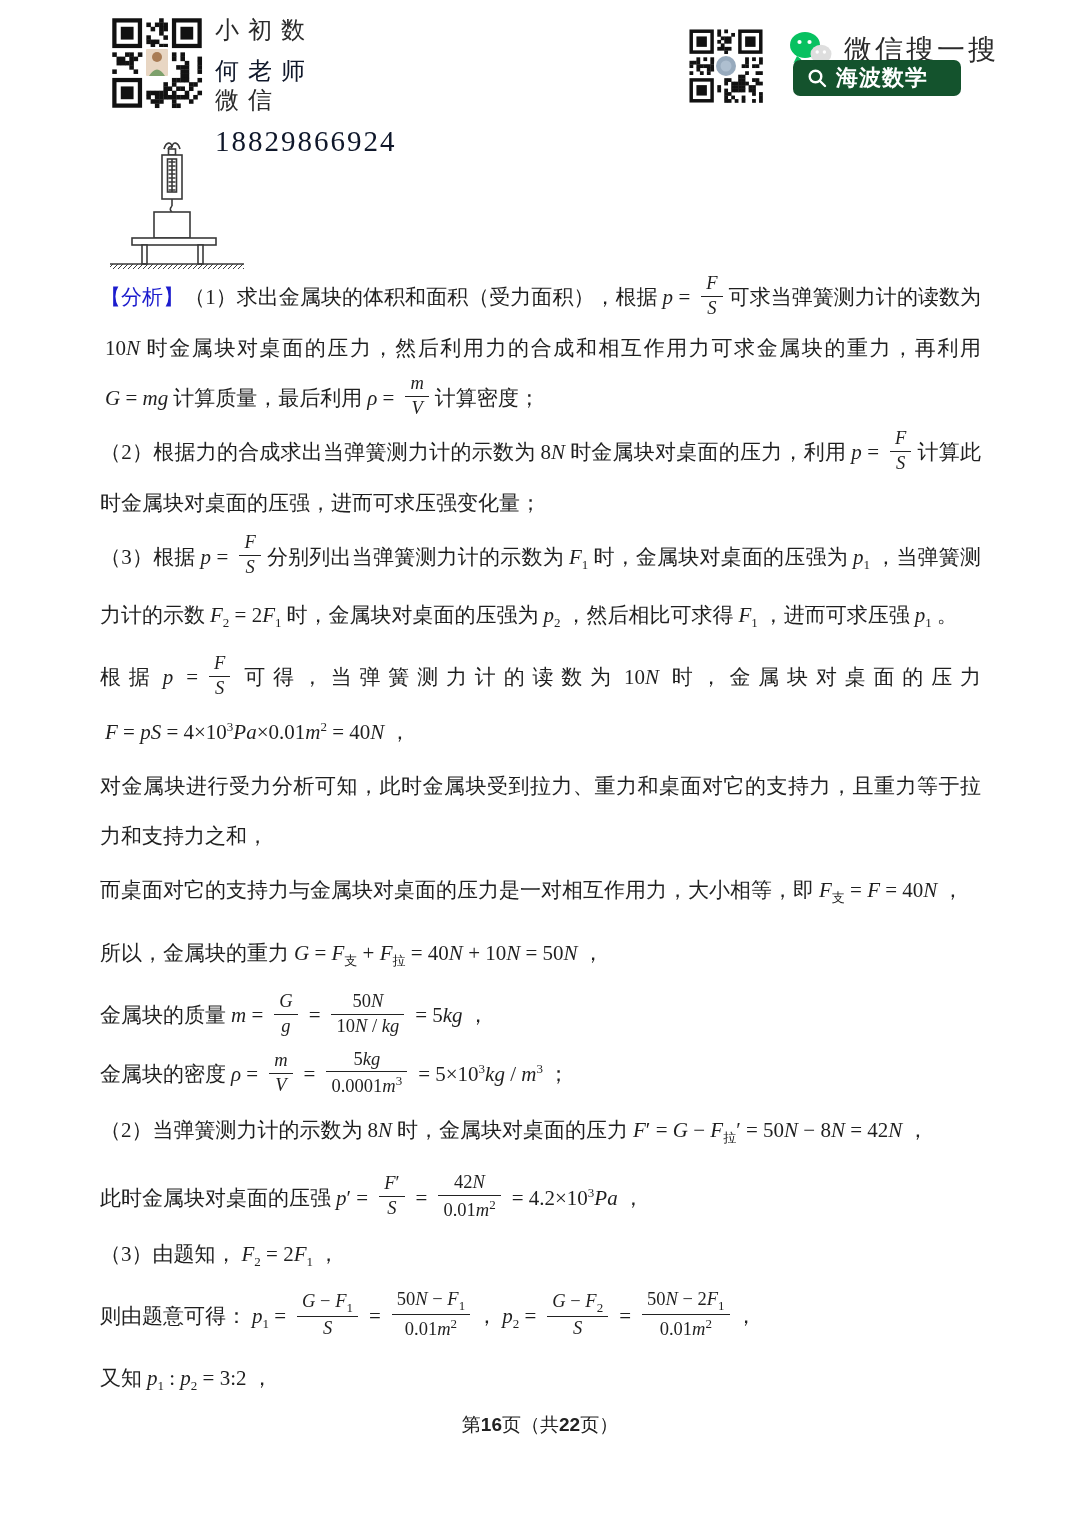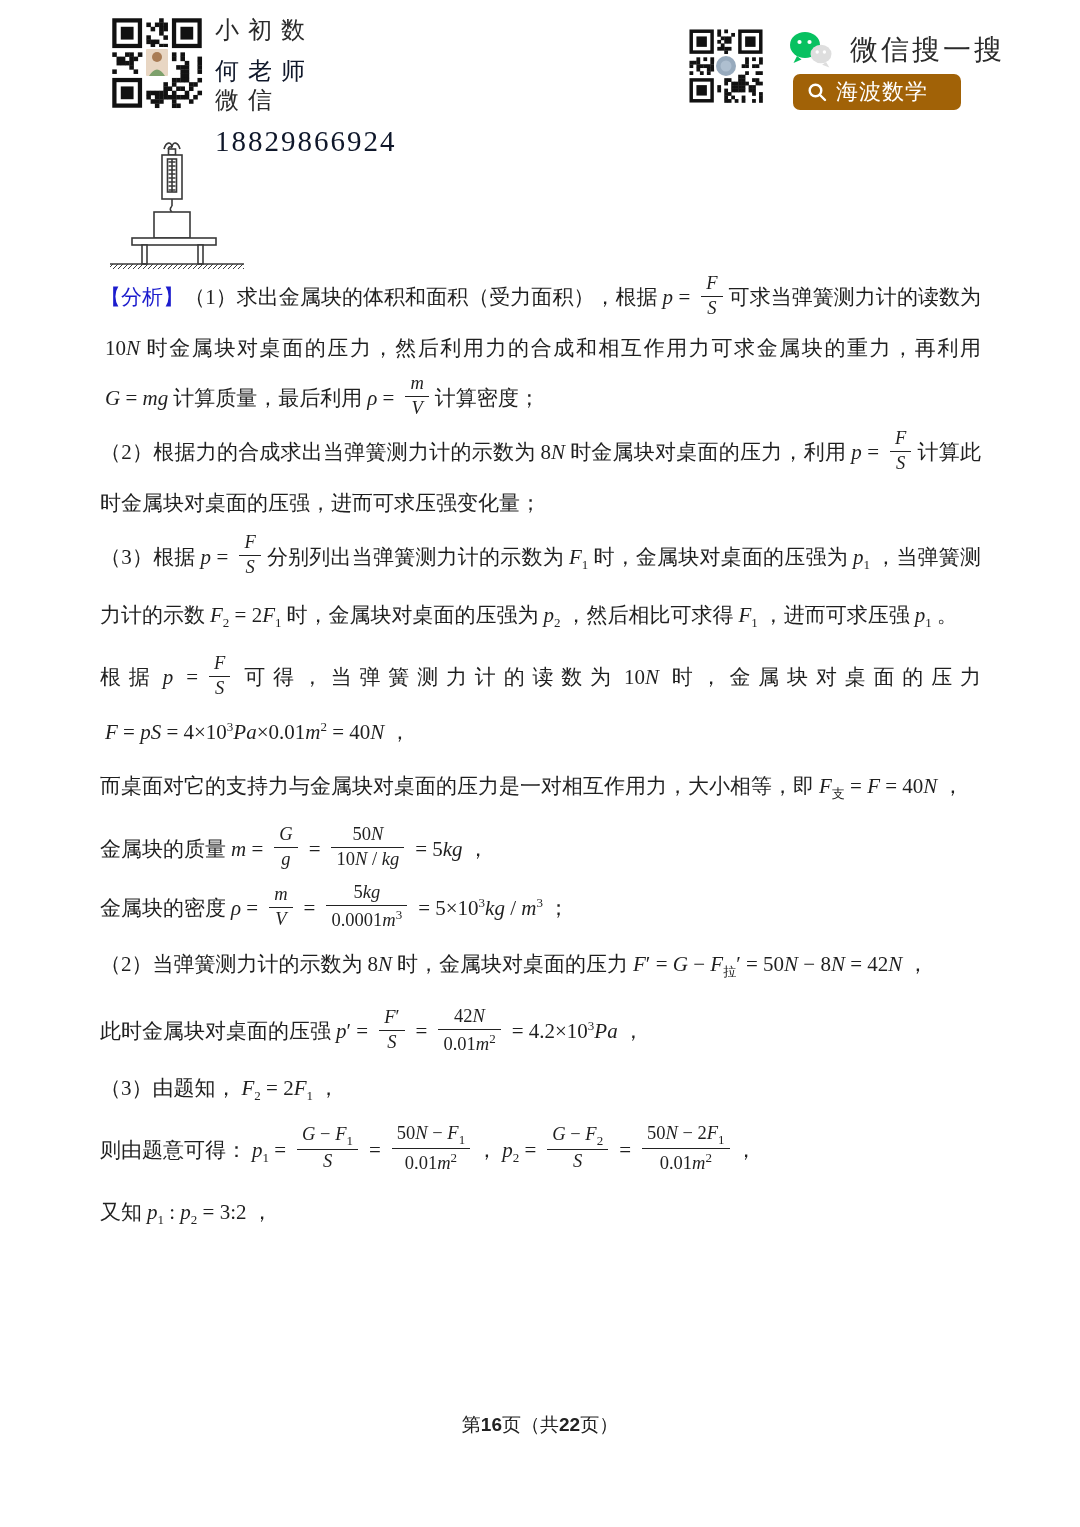--- a/index.html
+++ b/index.html
@@ -10,24 +10,24 @@
   .qr-left{position:absolute;left:108px;top:14px;}
   .qr-right{position:absolute;left:686px;top:26px;}
   .brand-lines{position:absolute;left:215px;top:16px;line-height:29px;}
   .brand-lines .bl{display:block;font-size:24px;letter-spacing:9px;}
   .brand-lines .bl.phone{font-size:29px;letter-spacing:2px;}
   .ink-dark{color:#2a2a2a;}
   .ink-red{color:#0f172a;margin-top:12px;}
 
   .wx-row{position:absolute;left:788px;top:30px;display:flex;align-items:center;gap:10px;}
   .wx-brand{font-family:"Liberation Sans",sans-serif;font-size:28px;font-weight:500;
-            color:#2b2b2b;letter-spacing:3px;margin-left:6px;}
-  .wx-search{position:absolute;left:793px;top:74px;width:168px;height:36px;background:#a16207;
+            color:#2b2b2b;letter-spacing:3px;}
+  .wx-search{position:absolute;left:793px;top:60px;width:168px;height:36px;background:#14532d;
              border-radius:7px;display:flex;align-items:center;gap:9px;padding-left:14px;
-             box-sizing:border-box;cursor:pointer;}
+             box-sizing:border-box;cursor:pointer;font-weight:bold;}
   .wx-search span{font-family:"Liberation Sans",sans-serif;font-size:22px;color:#fff;letter-spacing:1px;}
 
   
   .figure{position:absolute;left:102px;top:140px;}
 
   
   .content{position:absolute;left:100px;top:272px;width:888px;}
   .para{margin:0 7px 4px 0;line-height:50px;font-size:21px;text-align:justify;}
   .sec-label{color:#1c1ccd;}
   .cn{color:#1f1f1f;}
@@ -332,21 +332,23 @@
       <line x1="8" y1="124" x2="142" y2="124"></line>
     </g>
     <rect x="8" y="124" width="134" height="5" fill="url(#hatch)"></rect>
   </svg>
 
   <div class="content">
       <p class="para"><span class="sec-label">【分析】</span><span class="cn">（1）求出金属块的体积和面积（受力面积），根据</span><span class="math"><i>p</i> =</span><span class="frac"><span class="fnum"><i>F</i></span><span class="fden"><i>S</i></span></span><span class="cn">可求当弹簧测力计的读数为</span><span class="math">10<i>N</i></span><span class="cn">时金属块对桌面的压力，然后利用力的合成和相互作用力可求金属块的重力，再利用</span><span class="math"><i>G</i> = <i>mg</i></span><span class="cn">计算质量，最后利用</span><span class="math"><i>ρ</i> =</span><span class="frac"><span class="fnum"><i>m</i></span><span class="fden"><i>V</i></span></span><span class="cn">计算密度；</span></p>
       <p class="para"><span class="cn">（2）根据力的合成求出当弹簧测力计的示数为</span><span class="math">8<i>N</i></span><span class="cn">时金属块对桌面的压力，利用</span><span class="math"><i>p</i> =</span><span class="frac"><span class="fnum"><i>F</i></span><span class="fden"><i>S</i></span></span><span class="cn">计算此时金属块对桌面的压强，进而可求压强变化量；</span></p>
       <p class="para"><span class="cn">（3）根据</span><span class="math"><i>p</i> =</span><span class="frac"><span class="fnum"><i>F</i></span><span class="fden"><i>S</i></span></span><span class="cn">分别列出当弹簧测力计的示数为</span><span class="math"><i>F</i><sub>1</sub></span><span class="cn">时，金属块对桌面的压强为</span><span class="math"><i>p</i><sub>1</sub></span><span class="cn">，当弹簧测力计的示数</span><span class="math"><i>F</i><sub>2</sub> = 2<i>F</i><sub>1</sub></span><span class="cn">时，金属块对桌面的压强为</span><span class="math"><i>p</i><sub>2</sub></span><span class="cn">，然后相比可求得</span><span class="math"><i>F</i><sub>1</sub></span><span class="cn">，进而可求压强</span><span class="math"><i>p</i><sub>1</sub></span><span class="cn">。</span></p>
       <p class="para"><span class="cn">根据</span><span class="math"><i>p</i> =</span><span class="frac"><span class="fnum"><i>F</i></span><span class="fden"><i>S</i></span></span><span class="cn">可得，当弹簧测力计的读数为</span><span class="math">10<i>N</i></span><span class="cn">时，金属块对桌面的压力</span><span class="math"><i>F</i> = <i>pS</i> = 4×10<sup>3</sup><i>Pa</i>×0.01<i>m</i><sup>2</sup> = 40<i>N</i></span><span class="cn">，</span></p>
+      <p class="para"><span class="cn">对金属块进行受力分析可知，此时金属块受到拉力、重力和桌面对它的支持力，且重力等于拉力和支持力之和，</span></p>
       <p class="para"><span class="cn">而桌面对它的支持力与金属块对桌面的压力是一对相互作用力，大小相等，即</span><span class="math"><i>F</i><sub>支</sub> = <i>F</i> = 40<i>N</i></span><span class="cn">，</span></p>
+      <p class="para"><span class="cn">所以，金属块的重力</span><span class="math"><i>G</i> = <i>F</i><sub>支</sub> + <i>F</i><sub>拉</sub> = 40<i>N</i> + 10<i>N</i> = 50<i>N</i></span><span class="cn">，</span></p>
       <p class="para"><span class="cn">金属块的质量</span><span class="math"><i>m</i> =</span><span class="frac"><span class="fnum"><i>G</i></span><span class="fden"><i>g</i></span></span><span class="math">=</span><span class="frac"><span class="fnum">50<i>N</i></span><span class="fden">10<i>N</i> / <i>kg</i></span></span><span class="math">= 5<i>kg</i></span><span class="cn">，</span></p>
       <p class="para"><span class="cn">金属块的密度</span><span class="math"><i>ρ</i> =</span><span class="frac"><span class="fnum"><i>m</i></span><span class="fden"><i>V</i></span></span><span class="math">=</span><span class="frac"><span class="fnum">5<i>kg</i></span><span class="fden">0.0001<i>m</i><sup>3</sup></span></span><span class="math">= 5×10<sup>3</sup><i>kg</i> / <i>m</i><sup>3</sup></span><span class="cn">；</span></p>
       <p class="para"><span class="cn">（2）当弹簧测力计的示数为</span><span class="math">8<i>N</i></span><span class="cn">时，金属块对桌面的压力</span><span class="math"><i>F</i>′ = <i>G</i> − <i>F</i><sub>拉</sub>′ = 50<i>N</i> − 8<i>N</i> = 42<i>N</i></span><span class="cn">，</span></p>
       <p class="para"><span class="cn">此时金属块对桌面的压强</span><span class="math"><i>p</i>′ =</span><span class="frac"><span class="fnum"><i>F</i>′</span><span class="fden"><i>S</i></span></span><span class="math">=</span><span class="frac"><span class="fnum">42<i>N</i></span><span class="fden">0.01<i>m</i><sup>2</sup></span></span><span class="math">= 4.2×10<sup>3</sup><i>Pa</i></span><span class="cn">，</span></p>
       <p class="para"><span class="cn">（3）由题知，</span><span class="math"><i>F</i><sub>2</sub> = 2<i>F</i><sub>1</sub></span><span class="cn">，</span></p>
       <p class="para"><span class="cn">则由题意可得：</span><span class="math"><i>p</i><sub>1</sub> =</span><span class="frac"><span class="fnum"><i>G</i> − <i>F</i><sub>1</sub></span><span class="fden"><i>S</i></span></span><span class="math">=</span><span class="frac"><span class="fnum">50<i>N</i> − <i>F</i><sub>1</sub></span><span class="fden">0.01<i>m</i><sup>2</sup></span></span><span class="cn">，</span><span class="math"><i>p</i><sub>2</sub> =</span><span class="frac"><span class="fnum"><i>G</i> − <i>F</i><sub>2</sub></span><span class="fden"><i>S</i></span></span><span class="math">=</span><span class="frac"><span class="fnum">50<i>N</i> − 2<i>F</i><sub>1</sub></span><span class="fden">0.01<i>m</i><sup>2</sup></span></span><span class="cn">，</span></p>
       <p class="para"><span class="cn">又知</span><span class="math"><i>p</i><sub>1</sub> : <i>p</i><sub>2</sub> = 3:2</span><span class="cn">，</span></p>
     </div>
 
   <div class="footer">

